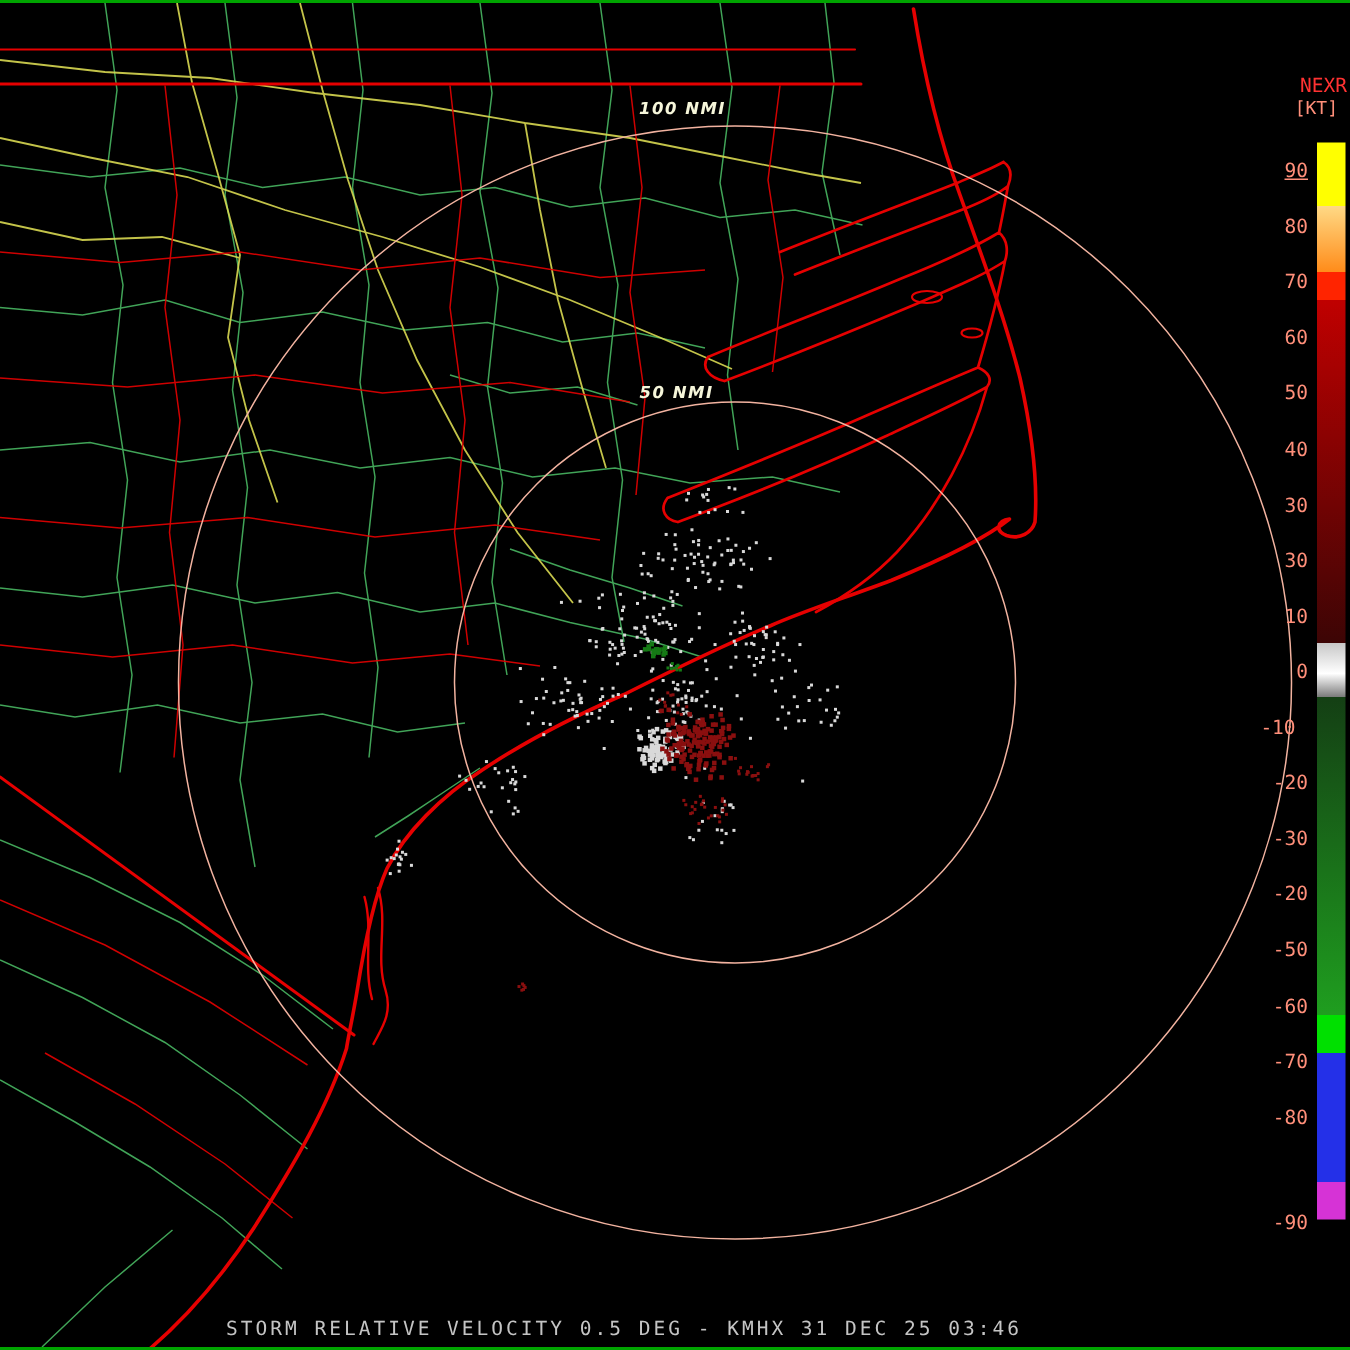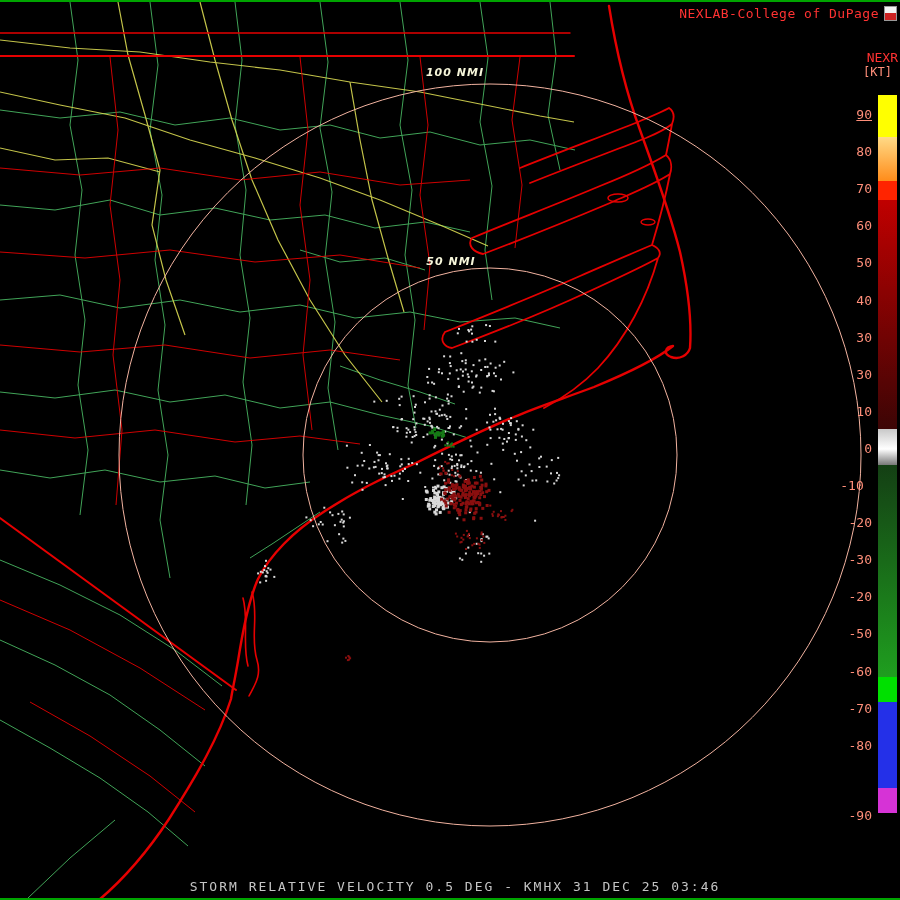--- a/index.html
+++ b/index.html
@@ -20,21 +20,21 @@
   .cb-units{top:65px;right:8px;color:var(--tick-text,#ff8f7a);font-size:12px;}
   #colorbar{top:95px;left:878px;width:19px;height:718px;border:none;}
   #cb-ticks{top:108px;left:832px;width:40px;height:700px;}
   .cb-tick{position:absolute;right:0;width:40px;height:14px;line-height:14px;text-align:right;
     color:var(--tick-text,#ff8f7a);font-size:13px;}
   .ring-label{color:var(--ring-label,#f6f6da);font-size:11px;font-weight:bold;font-style:italic;
     width:98px;text-align:center;font-family:"DejaVu Sans",sans-serif;letter-spacing:1px;}
   #ring-label-outer{top:66px;left:406px;}
   #ring-label-inner{top:255px;left:402px;}
   .footer{top:879px;left:0;width:832px;text-align:center;color:var(--footer-text,#c4c4c4);
-    font-size:13px;letter-spacing:2px;white-space:nowrap;margin-left:39px;}
+    font-size:13px;letter-spacing:2px;white-space:nowrap;}
 </style>
 </head>
 <body>
 
 <div id="board">
 
   <svg id="mapsvg" width="900" height="900" viewBox="0 0 900 900">
 
     <g stroke="#4dc168" fill="none" stroke-width="1" opacity="0.85">
       <polyline points="0,110 60,118 120,112 175,125 230,118 280,130 330,125 380,138 430,132 480,145 530,140 575,150"></polyline>
@@ -784,24 +784,20 @@
         <rect x="448.6" y="444.4" width="2" height="2" fill="#157a15"></rect>
         <rect x="452.6" y="445.7" width="2" height="2" fill="#157a15"></rect>
         <rect x="450.0" y="443.3" width="2" height="2" fill="#157a15"></rect>
         <rect x="450.4" y="445.6" width="2" height="2" fill="#157a15"></rect>
       </g>
   </svg>
 
   <div class="edge top"></div>
   <div class="edge bottom"></div>
 
-  <div class="overlay brand-row">
-    <span class="brand">NEXLAB-College of DuPage</span>
-    <span class="logo"></span>
-  </div>
 
   <div class="overlay cb-product">NEXR</div>
   <div class="overlay cb-units">[KT]</div>
   <div class="overlay" id="colorbar" style="background: linear-gradient(rgb(255, 255, 0) 0%, rgb(255, 255, 0) 5.9%, rgb(255, 217, 133) 5.9%, rgb(255, 140, 26) 12%, rgb(255, 36, 0) 12%, rgb(255, 36, 0) 14.6%, rgb(192, 0, 0) 14.6%, rgb(60, 5, 5) 46.5%, rgb(200, 200, 200) 46.5%, rgb(255, 255, 255) 49.3%, rgb(122, 122, 122) 51.5%, rgb(20, 63, 20) 51.5%, rgb(31, 158, 31) 81%, rgb(0, 224, 0) 81%, rgb(0, 224, 0) 84.5%, rgb(36, 48, 232) 84.5%, rgb(36, 48, 232) 96.5%, rgb(214, 51, 214) 96.5%, rgb(214, 51, 214) 100%);"></div>
   <div class="overlay" id="cb-ticks">
       <div class="cb-tick" style="top: 0px; text-decoration: underline;">90</div>
       <div class="cb-tick" style="top: 37.1px;">80</div>
       <div class="cb-tick" style="top: 74.2px;">70</div>
       <div class="cb-tick" style="top: 111.3px;">60</div>
       <div class="cb-tick" style="top: 148.4px;">50</div>

